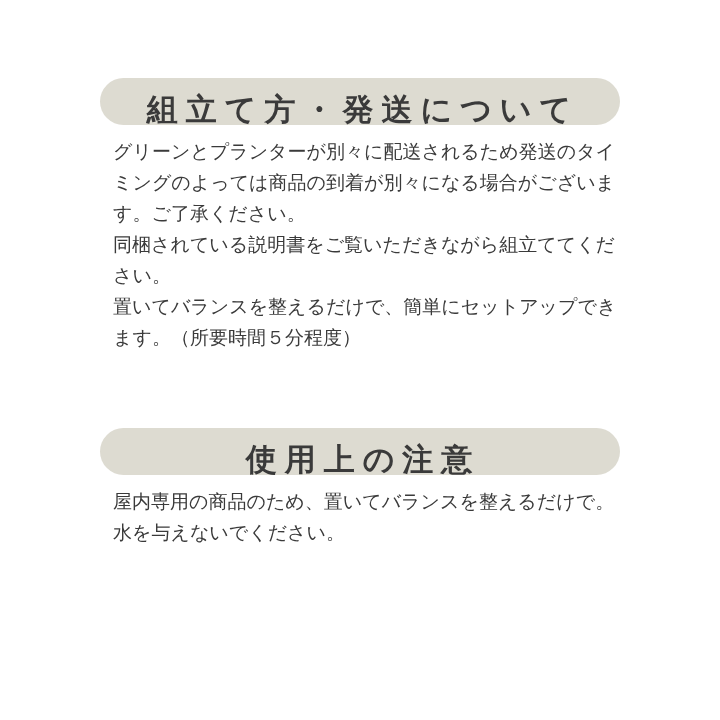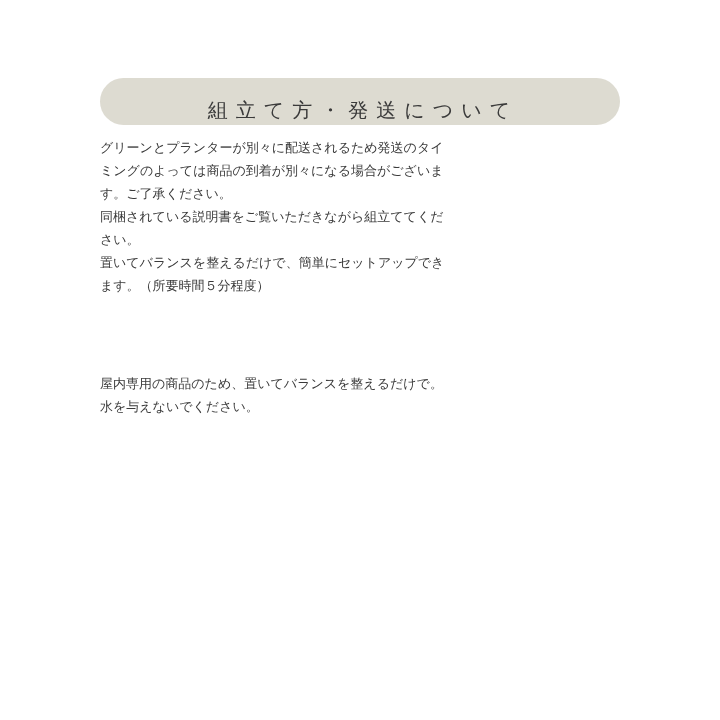--- a/index.html
+++ b/index.html
@@ -33,33 +33,34 @@
     width: 520px;
     height: 47px;
     background: var(--pill-bg, #dddbd1);
     border-radius: 24px;
     display: flex;
     align-items: center;
     justify-content: center;
     box-sizing: border-box;
   }
   .pill-label {
-    font-size: 20px;
-    font-weight: 400;
+    font-size: 31px;
+    font-weight: 700;
     letter-spacing: 8px;
     margin-left: 6px; 
     white-space: nowrap;
     line-height: 1;
     margin-top: 16px;
   }
   .body {
     margin-top: 11px;
+    margin-left: 13px;
     width: 507px;
-    font-size: 13px;
-    line-height: 23px;
+    font-size: 19px;
+    line-height: 31px;
     white-space: pre-line;
     letter-spacing: 0;
   }
   .section:nth-of-type(3) .body { margin-top: 17px; }
 </style>
 </head>
 <body>
 
 <div class="sheet">
   <div class="section">
@@ -69,17 +70,20 @@
     <div class="body">グリーンとプランターが別々に配送されるため発送のタイ
 ミングのよっては商品の到着が別々になる場合がございま
 す。ご了承ください。
 同梱されている説明書をご覧いただきながら組立ててくだ
 さい。
 置いてバランスを整えるだけで、簡単にセットアップでき
 ます。（所要時間５分程度）</div>
   </div>
 
   <div class="section">
+    <div class="pill">
+      <span class="pill-label">使用上の注意</span>
+    </div>
     <div class="body">屋内専用の商品のため、置いてバランスを整えるだけで。
 水を与えないでください。</div>
   </div>
 
 </div>
 
 </body></html>

